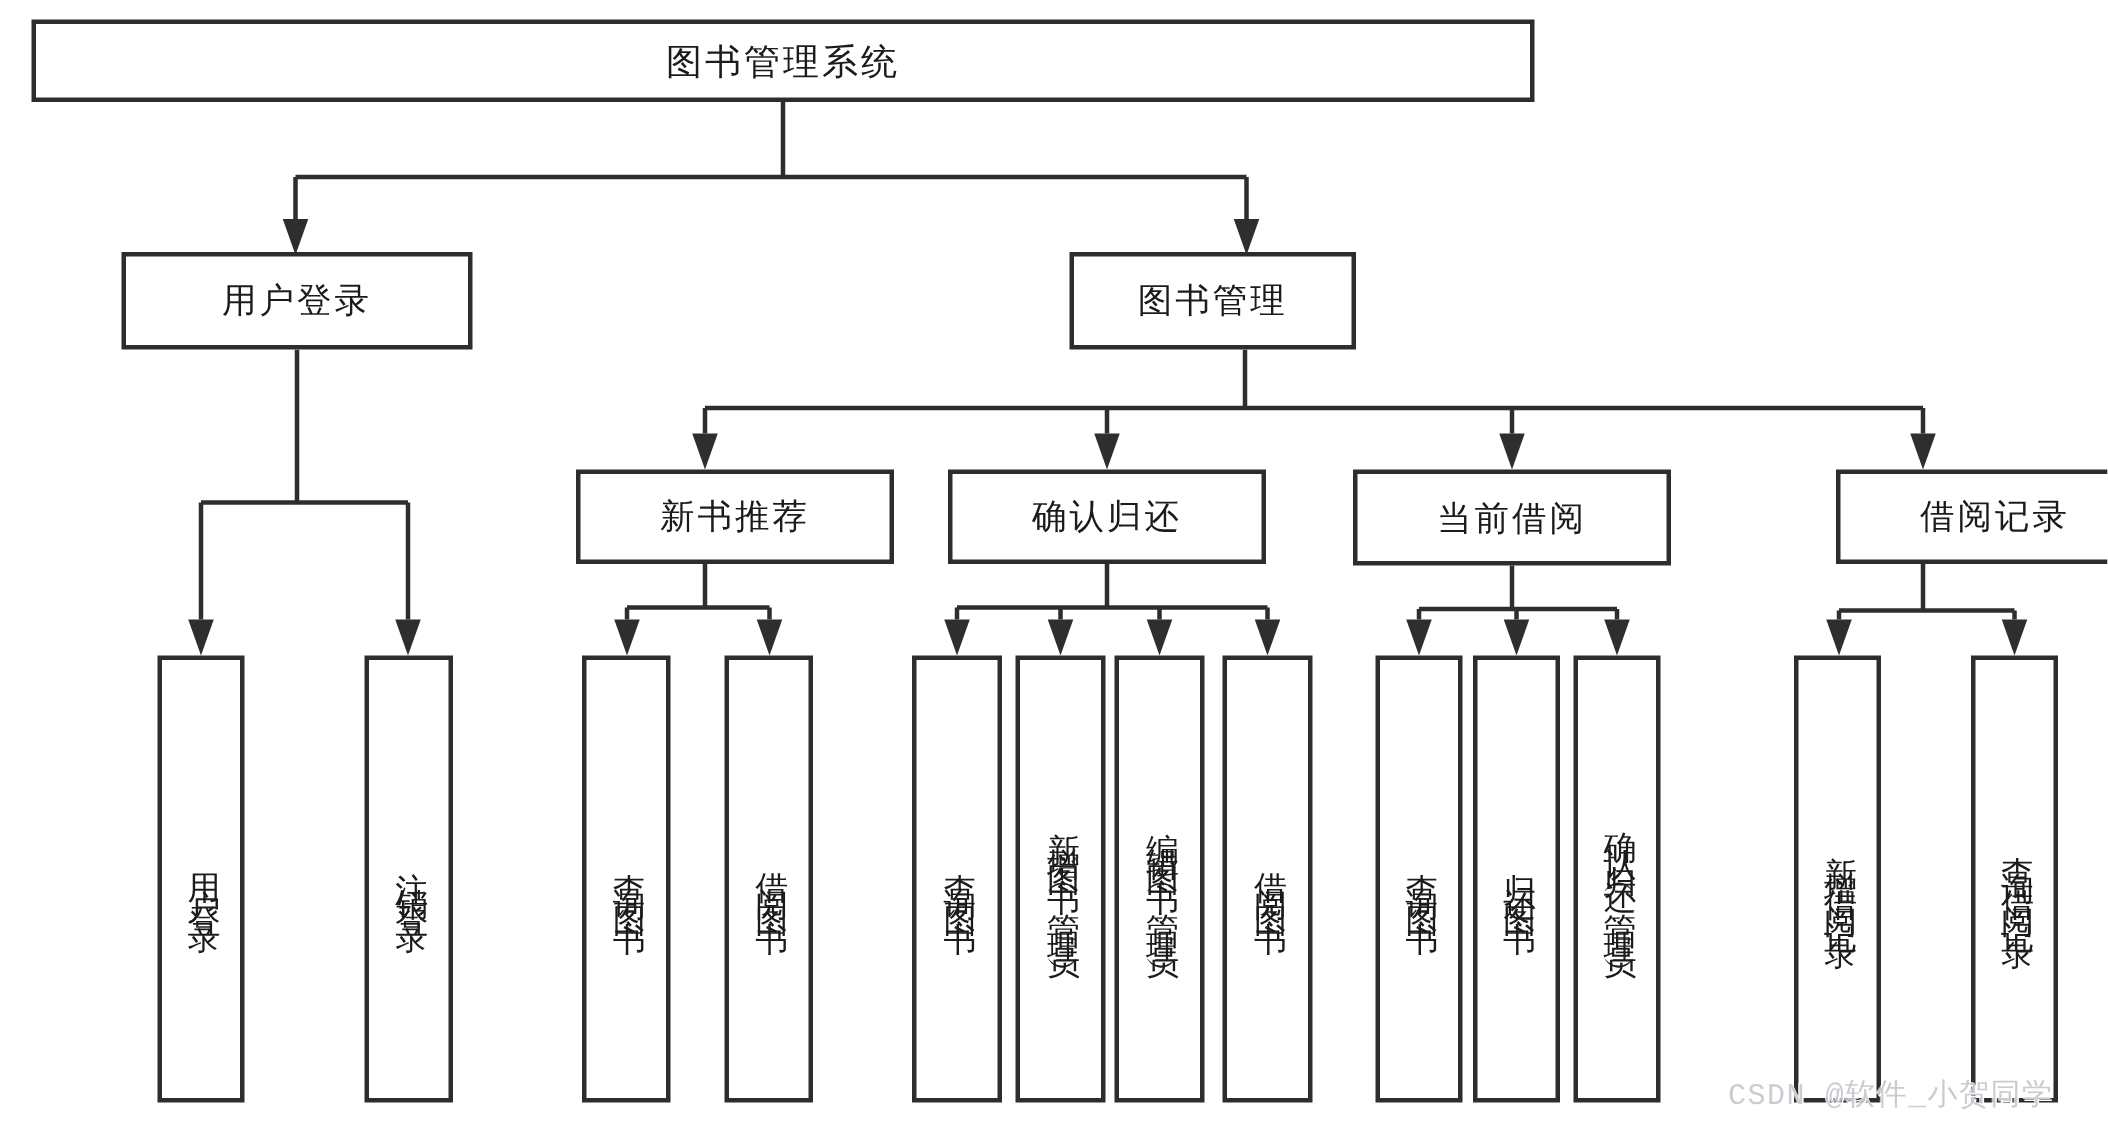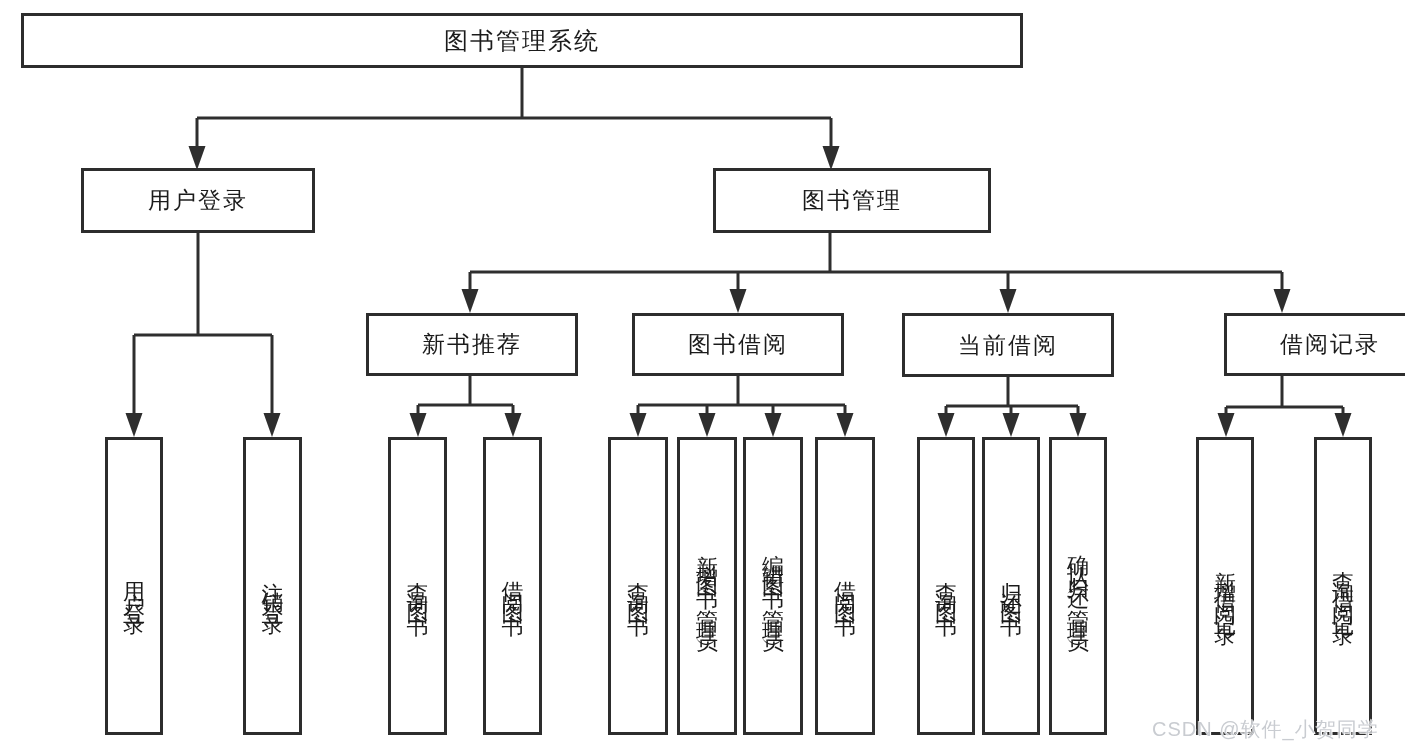--- a/index.html
+++ b/index.html
@@ -1,20 +1,20 @@
 <!DOCTYPE html>
 <html><head>
 <meta charset="utf-8">
 <style>
   html,body{margin:0;padding:0;background:#fff;}
   #canvas{
     position:relative;
     width:1405px;height:747px;
     background:#ffffff;
-    font-family:Liberation Sans, sans-serif;
+    font-family:Liberation Mono, monospace;
     overflow:hidden;
   }
   #wires{position:absolute;left:0;top:0;z-index:0;}
   #wires line{stroke:#2e2e2e;stroke-width:3;}
   #wires polygon{fill:#2e2e2e;}
   .node{
     position:absolute;box-sizing:border-box;
     border:3px solid #2d2d2d;background:#ffffff;
     display:flex;align-items:center;justify-content:center;
     z-index:1;color:#1b1b1b;
@@ -107,29 +107,29 @@
     </g>
   </svg>
 
   <div class="node t" style="left:21px;top:13px;width:1002px;height:55px">
     <span class="lbl">图书管理系统</span>
   </div>
 
   <div class="node h" style="left:81px;top:168px;width:234px;height:65px">
     <span class="lbl">用户登录</span>
   </div>
-  <div class="node h" style="left:713px;top:168px;width:278px;height:65px">
+  <div class="node h" style="left:713px;top:168px;width:191px;height:65px">
     <span class="lbl">图书管理</span>
   </div>
 
-  <div class="node h" style="left:366px;top:313px;width:212px;height:63px">
+  <div class="node h" style="left:384px;top:313px;width:212px;height:63px">
     <span class="lbl">新书推荐</span>
   </div>
   <div class="node h" style="left:632px;top:313px;width:212px;height:63px">
-    <span class="lbl">图书借阅</span>
+    <span class="lbl">确认归还</span>
   </div>
   <div class="node h" style="left:902px;top:313px;width:212px;height:64px">
     <span class="lbl">当前借阅</span>
   </div>
   <div class="node h" style="left:1224px;top:313px;width:212px;height:63px">
     <span class="lbl">借阅记录</span>
   </div>
 
   <div class="node v" style="left:105px;top:437px;width:58px;height:298px">
     <span class="lbl">用户登录</span>

